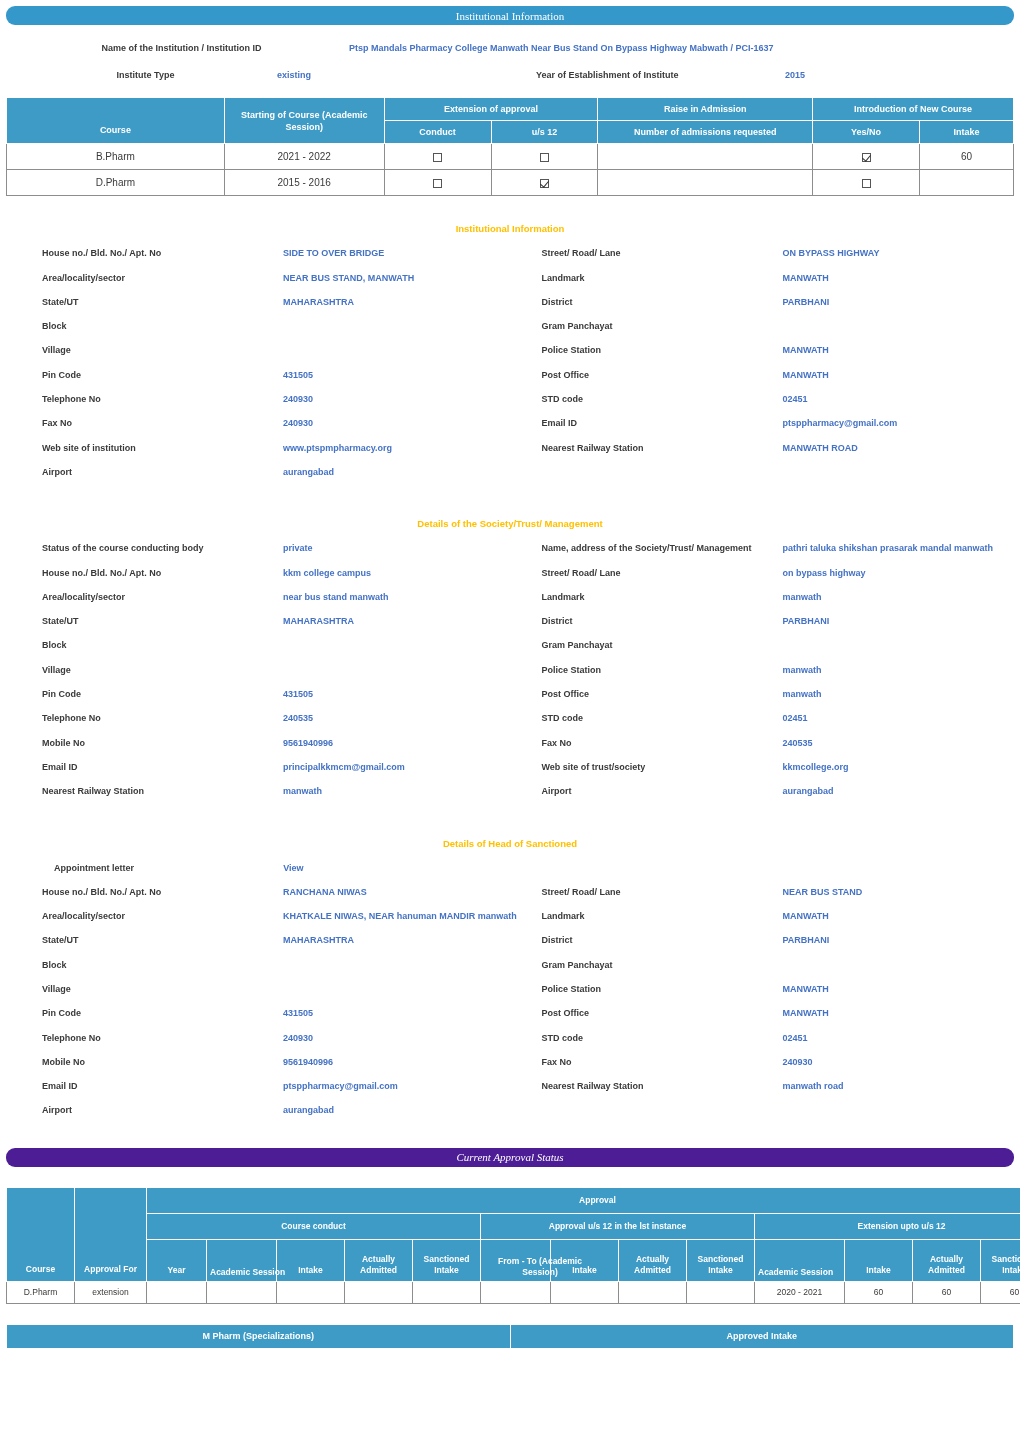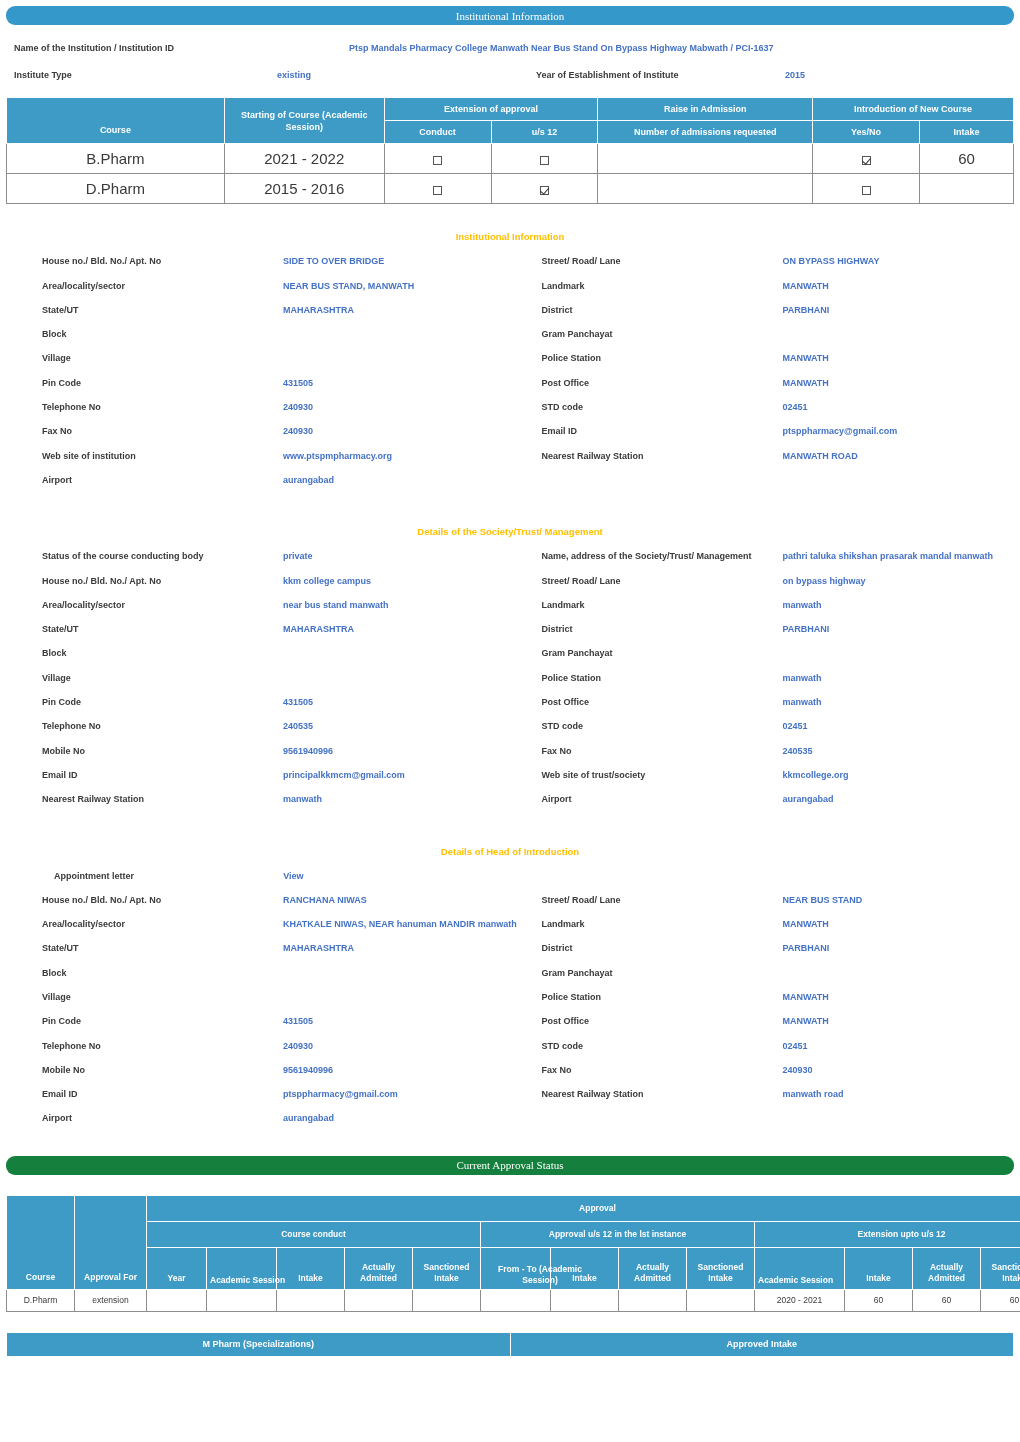--- a/index.html
+++ b/index.html
@@ -37,41 +37,43 @@
     color: #ffffff;
     font-size: 11px;
     font-family: "Liberation Serif", serif;
     display: flex;
     align-items: center;
     justify-content: center;
   }
   .bar-plain {
     margin: 6px 6px 0 6px;
     height: 19px;
-    background: #15803d;
+    background: #4c1d95;
     border-radius: 9px;
     color: #ffffff;
     font-size: 11px;
     font-family: "Liberation Serif", serif;
     display: flex;
     align-items: center;
     justify-content: center;
+    font-style: italic;
   }
 
   
   .toprow {
     display: flex;
     padding: 0 14px;
     font-size: 9px;
     align-items: baseline;
   }
   .toprow .lbl {
     width: 335px;
     color: #3a3a3a;
     font-weight: bold;
+    text-align: center;
   }
   .toprow .val {
     color: #4472C4;
     font-weight: bold;
   }
   .r-name { margin-top: 18px; }
   .r-type { margin-top: 17px; }
   .r-type .lbl { width: 263px; }
   .r-type .val-a { width: 259px; color:#4472C4; font-weight:bold; }
   .r-type .lbl-b { width: 249px; color:#3a3a3a; font-weight:bold; }
@@ -90,21 +92,21 @@
     border: 1px solid #ffffff;
     padding: 5px 2px;
     text-align: center;
     line-height: 1.35;
   }
   table.course td {
     border: 1px solid #8d8d8d;
     padding: 6px 4px;
     text-align: center;
     color: #3a3a3a;
-    font-size: 15px;
+    font-size: 10px;
     height: 26px;
   }
   .cb {
     display: inline-block;
     width: 9px; height: 9px;
     border: 1px solid #555;
     position: relative;
     vertical-align: middle;
     background: #fff;
   }
@@ -391,21 +393,21 @@
         <div class="c4">kkmcollege.org</div>
       </div>
       <div class="drow">
         <div class="c1">Nearest Railway Station</div>
         <div class="c2">manwath</div>
         <div class="c3">Airport</div>
         <div class="c4">aurangabad</div>
       </div>
     </div>
 
-  <div class="sec-head">Details of Head of Introduction</div>
+  <div class="sec-head">Details of Head of Sanctioned</div>
   <div class="detail">
     <div class="drow">
       <div class="c1 indent">Appointment letter</div>
       <div class="c2 link-view">View</div>
       <div class="c3"></div>
       <div class="c4"></div>
     </div>
     <div id="head-detail">
         <div class="drow">
           <div class="c1">House no./ Bld. No./ Apt. No</div>

